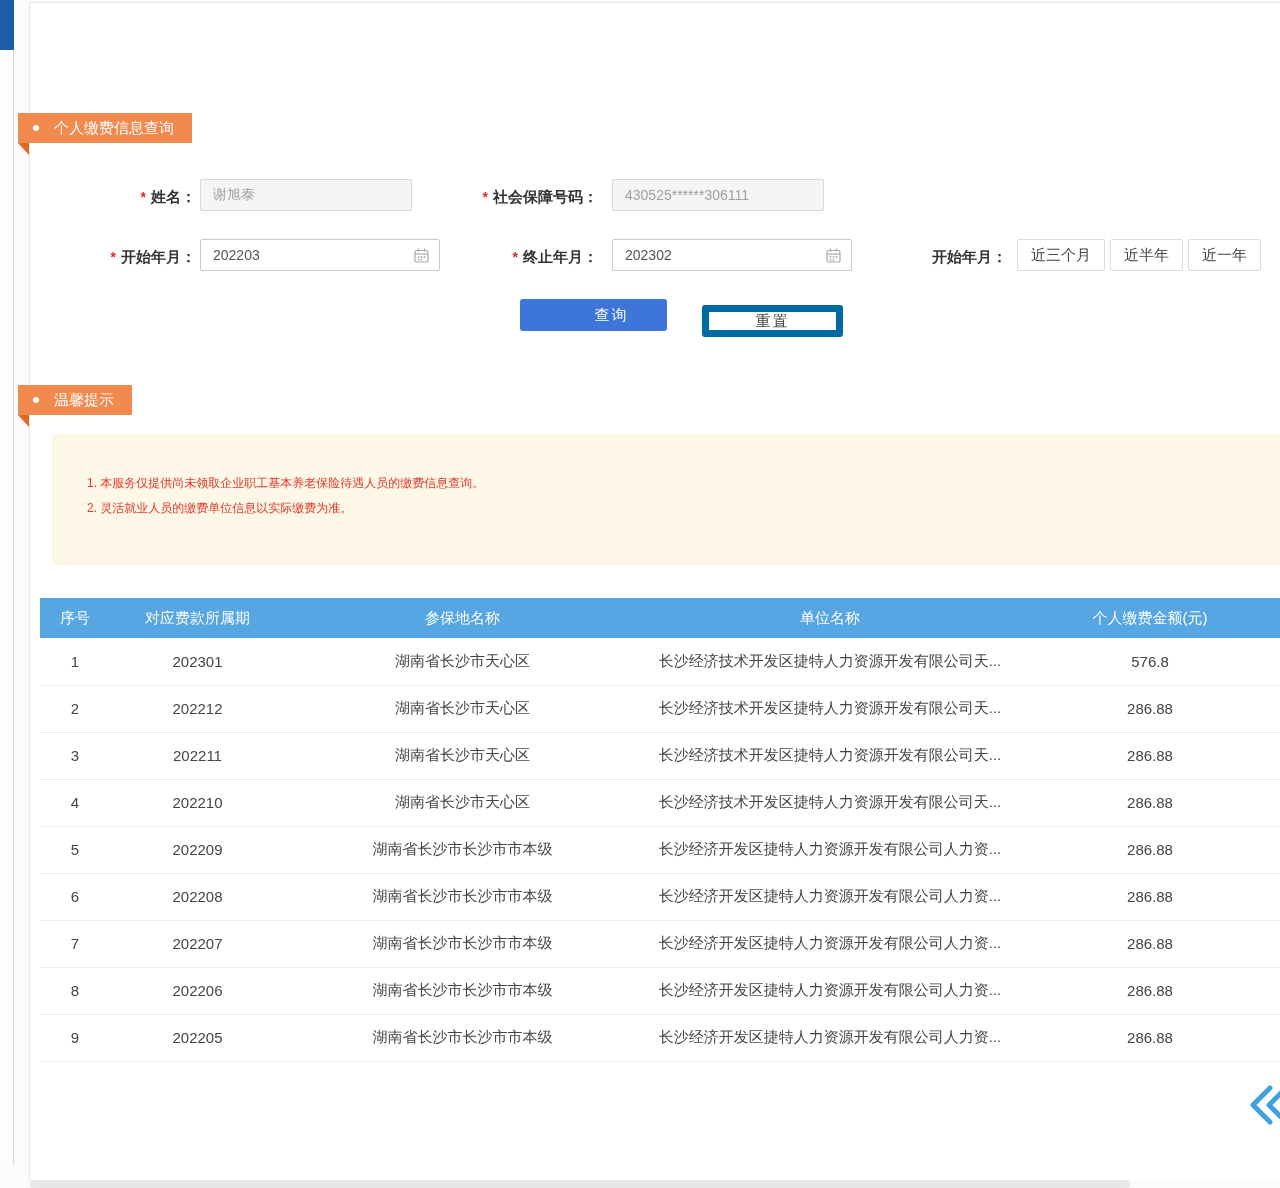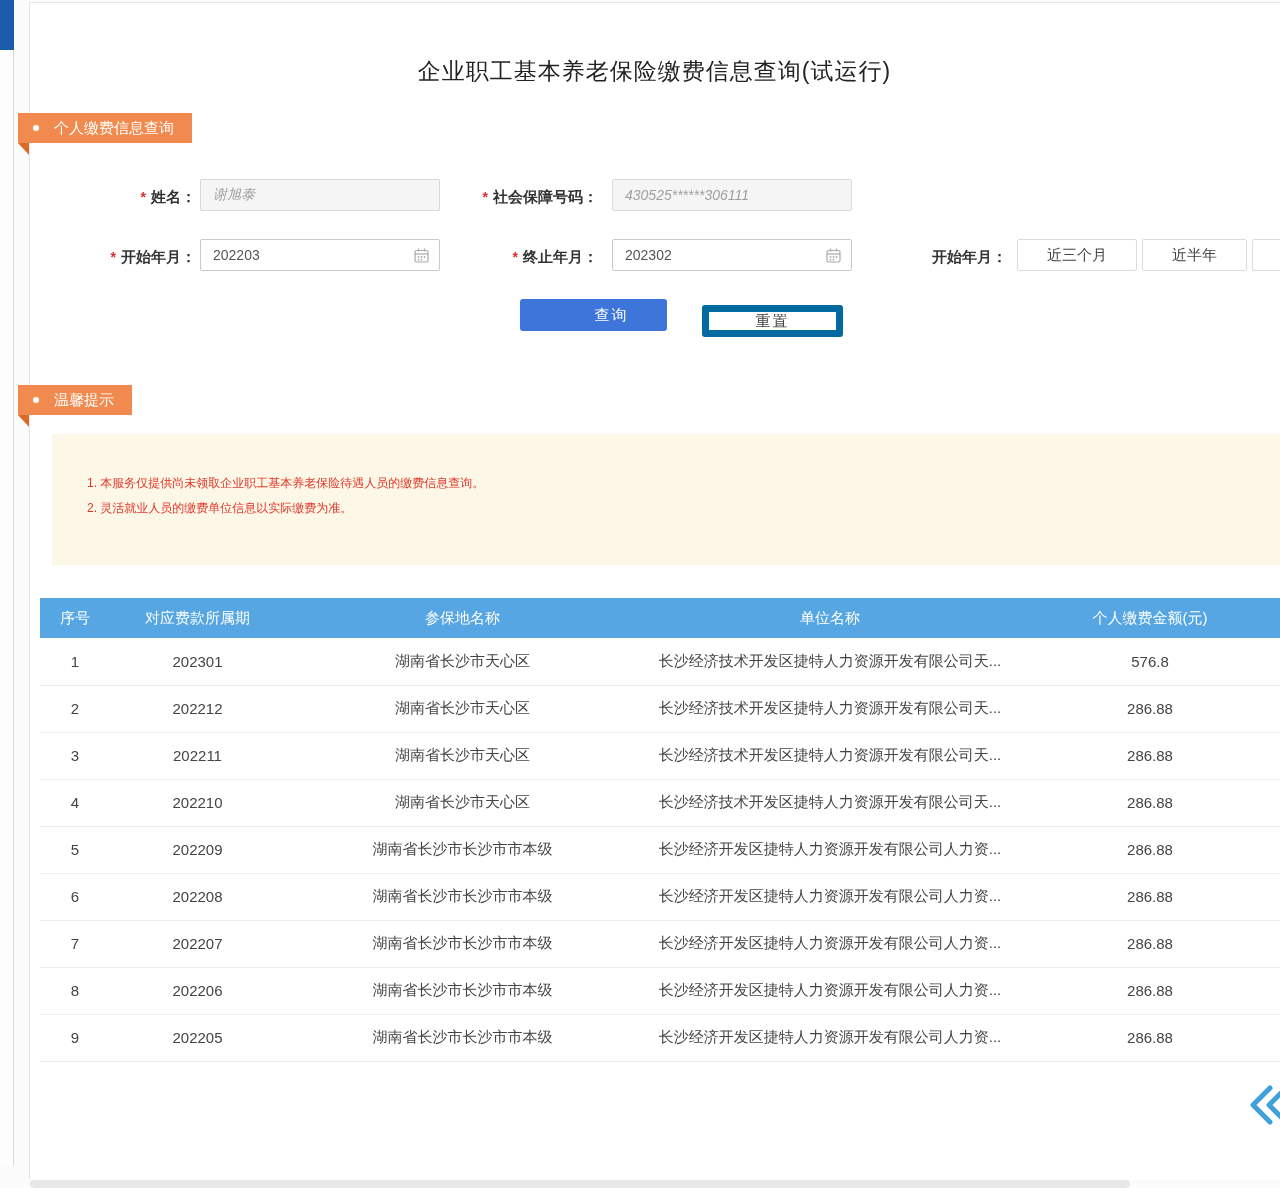--- a/index.html
+++ b/index.html
@@ -29,38 +29,38 @@
   #fold-tips  { top:415px; }
 
   .f-label { position:absolute; font-size:15px; color:#333; text-align:right; white-space:nowrap;font-weight:bold; }
   .req { color:#e02b2b; margin-right:5px; font-size:14px; }
   #lbl-name  { left:60px;  top:188px; width:136px; }
   #lbl-ssn   { left:400px; top:188px; width:198px; }
   #lbl-start { left:60px;  top:248px; width:136px; }
   #lbl-end   { left:400px; top:248px; width:198px; }
   #lbl-quick { left:932px; top:248px; width:84px; text-align:left; }
 
-  .inp { position:absolute; width:240px; height:32px; border:1px solid #d9d9d9;
+  .inp { position:absolute; width:212px; height:32px; border:1px solid #d9d9d9;
     border-radius:2px; font-size:14px; padding:0 12px;
-    font-family:"Liberation Sans", sans-serif;font-style:italic; }
+    font-family:"Liberation Sans", sans-serif; }
   .inp.readonly { background:#f5f5f5; color:#a0a0a0; }
   #inp-name { left:200px; top:179px; }
   #inp-ssn  { left:612px; top:179px; }
 
   .date-wrap { position:absolute; width:240px; height:32px; border:1px solid #c9c9c9;
     border-radius:2px; background:#fff; display:flex; align-items:center;
     padding:0 10px 0 12px;gap:13px; }
   #date-start { left:200px; top:239px; }
   #date-end   { left:612px; top:239px; }
   .date-input { flex:1; border:none; outline:none; font-size:14px; color:#555;
     background:transparent; font-family:"Liberation Sans", sans-serif; min-width:0; }
   .cal-icon { flex:0 0 auto; }
 
   .quick-group { position:absolute; left:1017px; top:239px; display:flex; gap:5px; }
-  .quick-btn { height:32px; padding:0 29px; background:#fff; border:1px solid #dcdcdc;
+  .quick-btn { height:32px; padding:0 13px; background:#fff; border:1px solid #dcdcdc;
     border-radius:2px; font-size:15px; color:#444; cursor:pointer; white-space:nowrap;
     font-family:"Liberation Sans", sans-serif; }
 
   .btn { position:absolute; height:32px; font-size:15px; border-radius:3px; cursor:pointer;
     font-family:"Liberation Sans", sans-serif; }
   #btn-query { left:520px; top:299px; width:147px; background:#3d75db; color:#fff; border:none; letter-spacing:2px;padding-left:36px; }
   #btn-reset { left:679px; top:305px; width:141px; background:#fff; color:#444;
     border:7px solid #0369a1; letter-spacing:2px;margin-left:23px; }
 
   #notice { position:absolute; left:52px; top:434px; width:1240px; height:131px;
@@ -82,21 +82,20 @@
 </style>
 </head>
 <body>
 
 <div class="page">
 
   <div class="side-strip"></div>
   <div class="blue-tab"></div>
   <div class="main-card"></div>
 
-  <div class="page-title">企业职工基本养老保险缴费信息查询(试运行)</div>
 
   <div class="badge" id="badge-query">
     <span class="dot"></span>
     <span>个人缴费信息查询</span>
   </div>
   <div class="fold" id="fold-query"></div>
 
   <div class="f-label" id="lbl-name">
     <span class="req">*</span><span>姓名：</span>
   </div>

